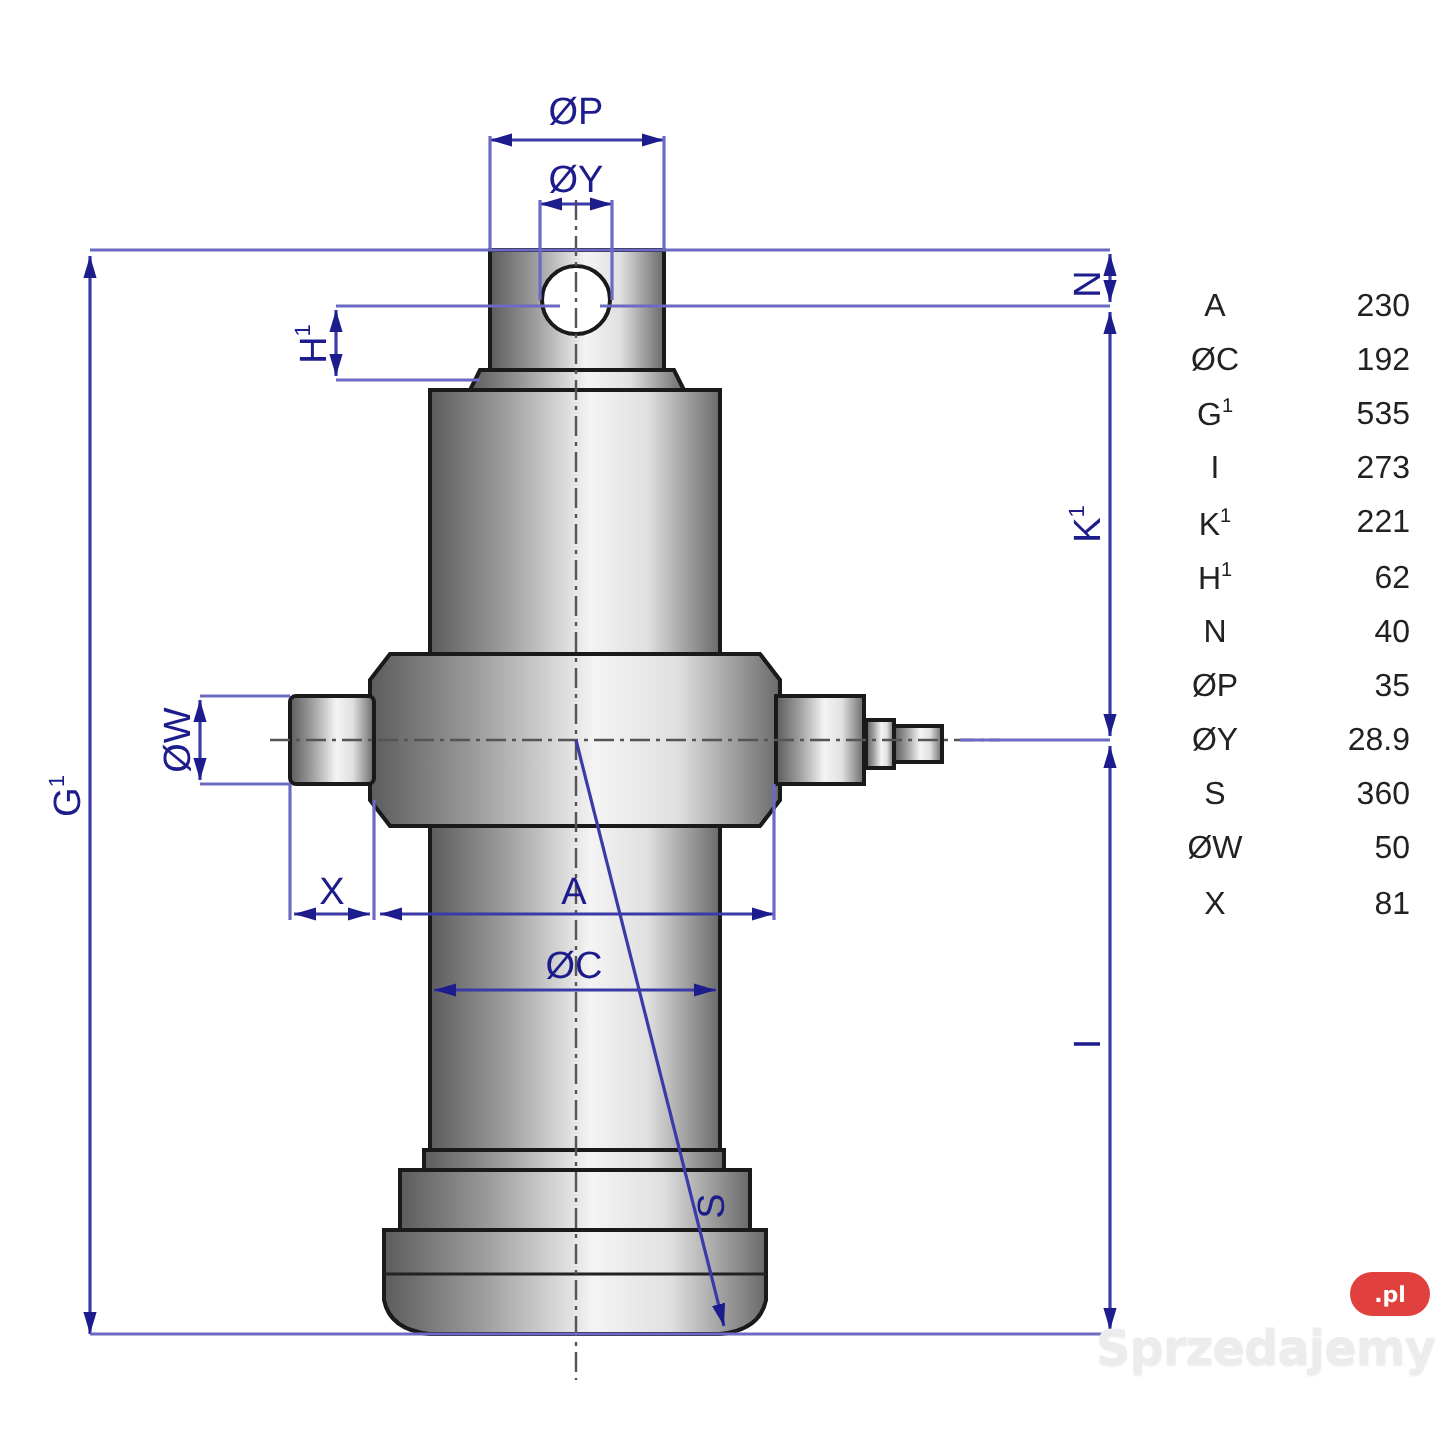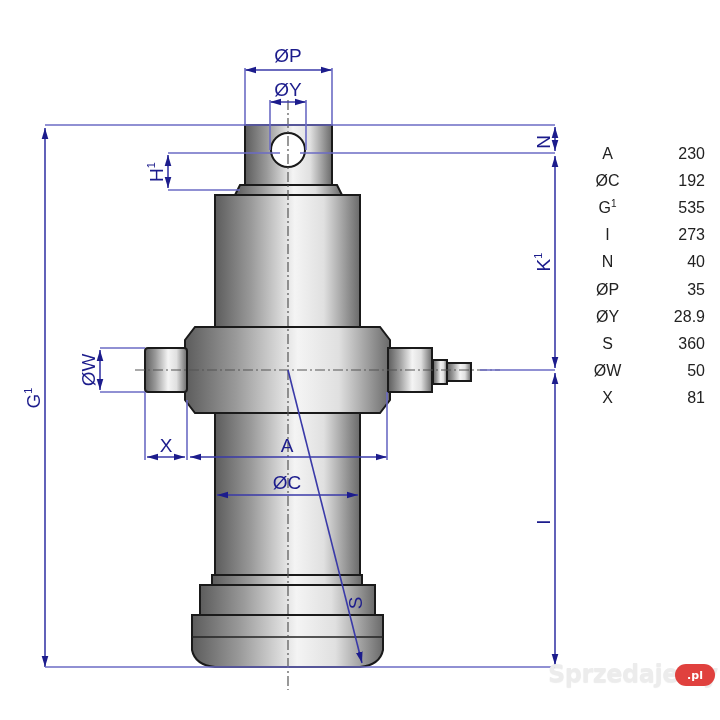--- a/index.html
+++ b/index.html
@@ -9,21 +9,21 @@
   .dim-line { stroke:#6b6bc4; stroke-width:1.6; fill:none; }
   .dim-line-dark { stroke:#3a3aa8; stroke-width:1.6; fill:none; }
   .outline { stroke:#1a1a1a; stroke-width:2; }
   .center { stroke:#555; stroke-width:1.2; stroke-dasharray:10 3 2 3; fill:none; }
   #spec-table { position:absolute; left:585px; top:140px; width:120px; }
   .spec-row { display:flex; height:27.2px; align-items:center; font-size:16px; color:#222; }
   .spec-label { width:45px; text-align:center; }
   .spec-value { flex:1; text-align:right; padding-left:14px; }
   .spec-label sup { font-size:10px; }
   #watermark { position:absolute; left:548px; top:660px; font-family:"DejaVu Sans", sans-serif; font-size:24px; font-weight:bold; color:#ececec; letter-spacing:-0.5px; text-shadow:0 1px 1px rgba(0,0,0,0.08);}
-  #watermark-badge { position:absolute; left:675px; top:664px; width:40px; height:22px; border-radius:11px; background:#e0413e; color:#fff; font-size:11px; font-weight:bold; font-family:"DejaVu Sans", sans-serif; display:flex; align-items:center; justify-content:center; }
+  #watermark-badge { position:absolute; left:675px; top:636px; width:40px; height:22px; border-radius:11px; background:#e0413e; color:#fff; font-size:11px; font-weight:bold; font-family:"DejaVu Sans", sans-serif; display:flex; align-items:center; justify-content:center; }
 </style>
 </head>
 <body>
 
 <svg id="drawing" viewBox="0 0 720 720" xmlns="http://www.w3.org/2000/svg">
   <defs>
     <linearGradient id="metal" x1="0" x2="1" y1="0" y2="0">
       <stop offset="0" stop-color="#5c5c5c"></stop>
       <stop offset="0.25" stop-color="#9a9a9a"></stop>
       <stop offset="0.55" stop-color="#f4f4f4"></stop>
@@ -145,20 +145,28 @@
     </div>
     <div class="spec-row">
       <span class="spec-label"><span>G</span><sup>1</sup></span>
       <span class="spec-value">535</span>
     </div>
     <div class="spec-row">
       <span class="spec-label"><span>I</span></span>
       <span class="spec-value">273</span>
     </div>
     <div class="spec-row">
+      <span class="spec-label"><span>K</span><sup>1</sup></span>
+      <span class="spec-value">221</span>
+    </div>
+    <div class="spec-row">
+      <span class="spec-label"><span>H</span><sup>1</sup></span>
+      <span class="spec-value">62</span>
+    </div>
+    <div class="spec-row">
       <span class="spec-label"><span>N</span></span>
       <span class="spec-value">40</span>
     </div>
     <div class="spec-row">
       <span class="spec-label"><span>ØP</span></span>
       <span class="spec-value">35</span>
     </div>
     <div class="spec-row">
       <span class="spec-label"><span>ØY</span></span>
       <span class="spec-value">28.9</span>

